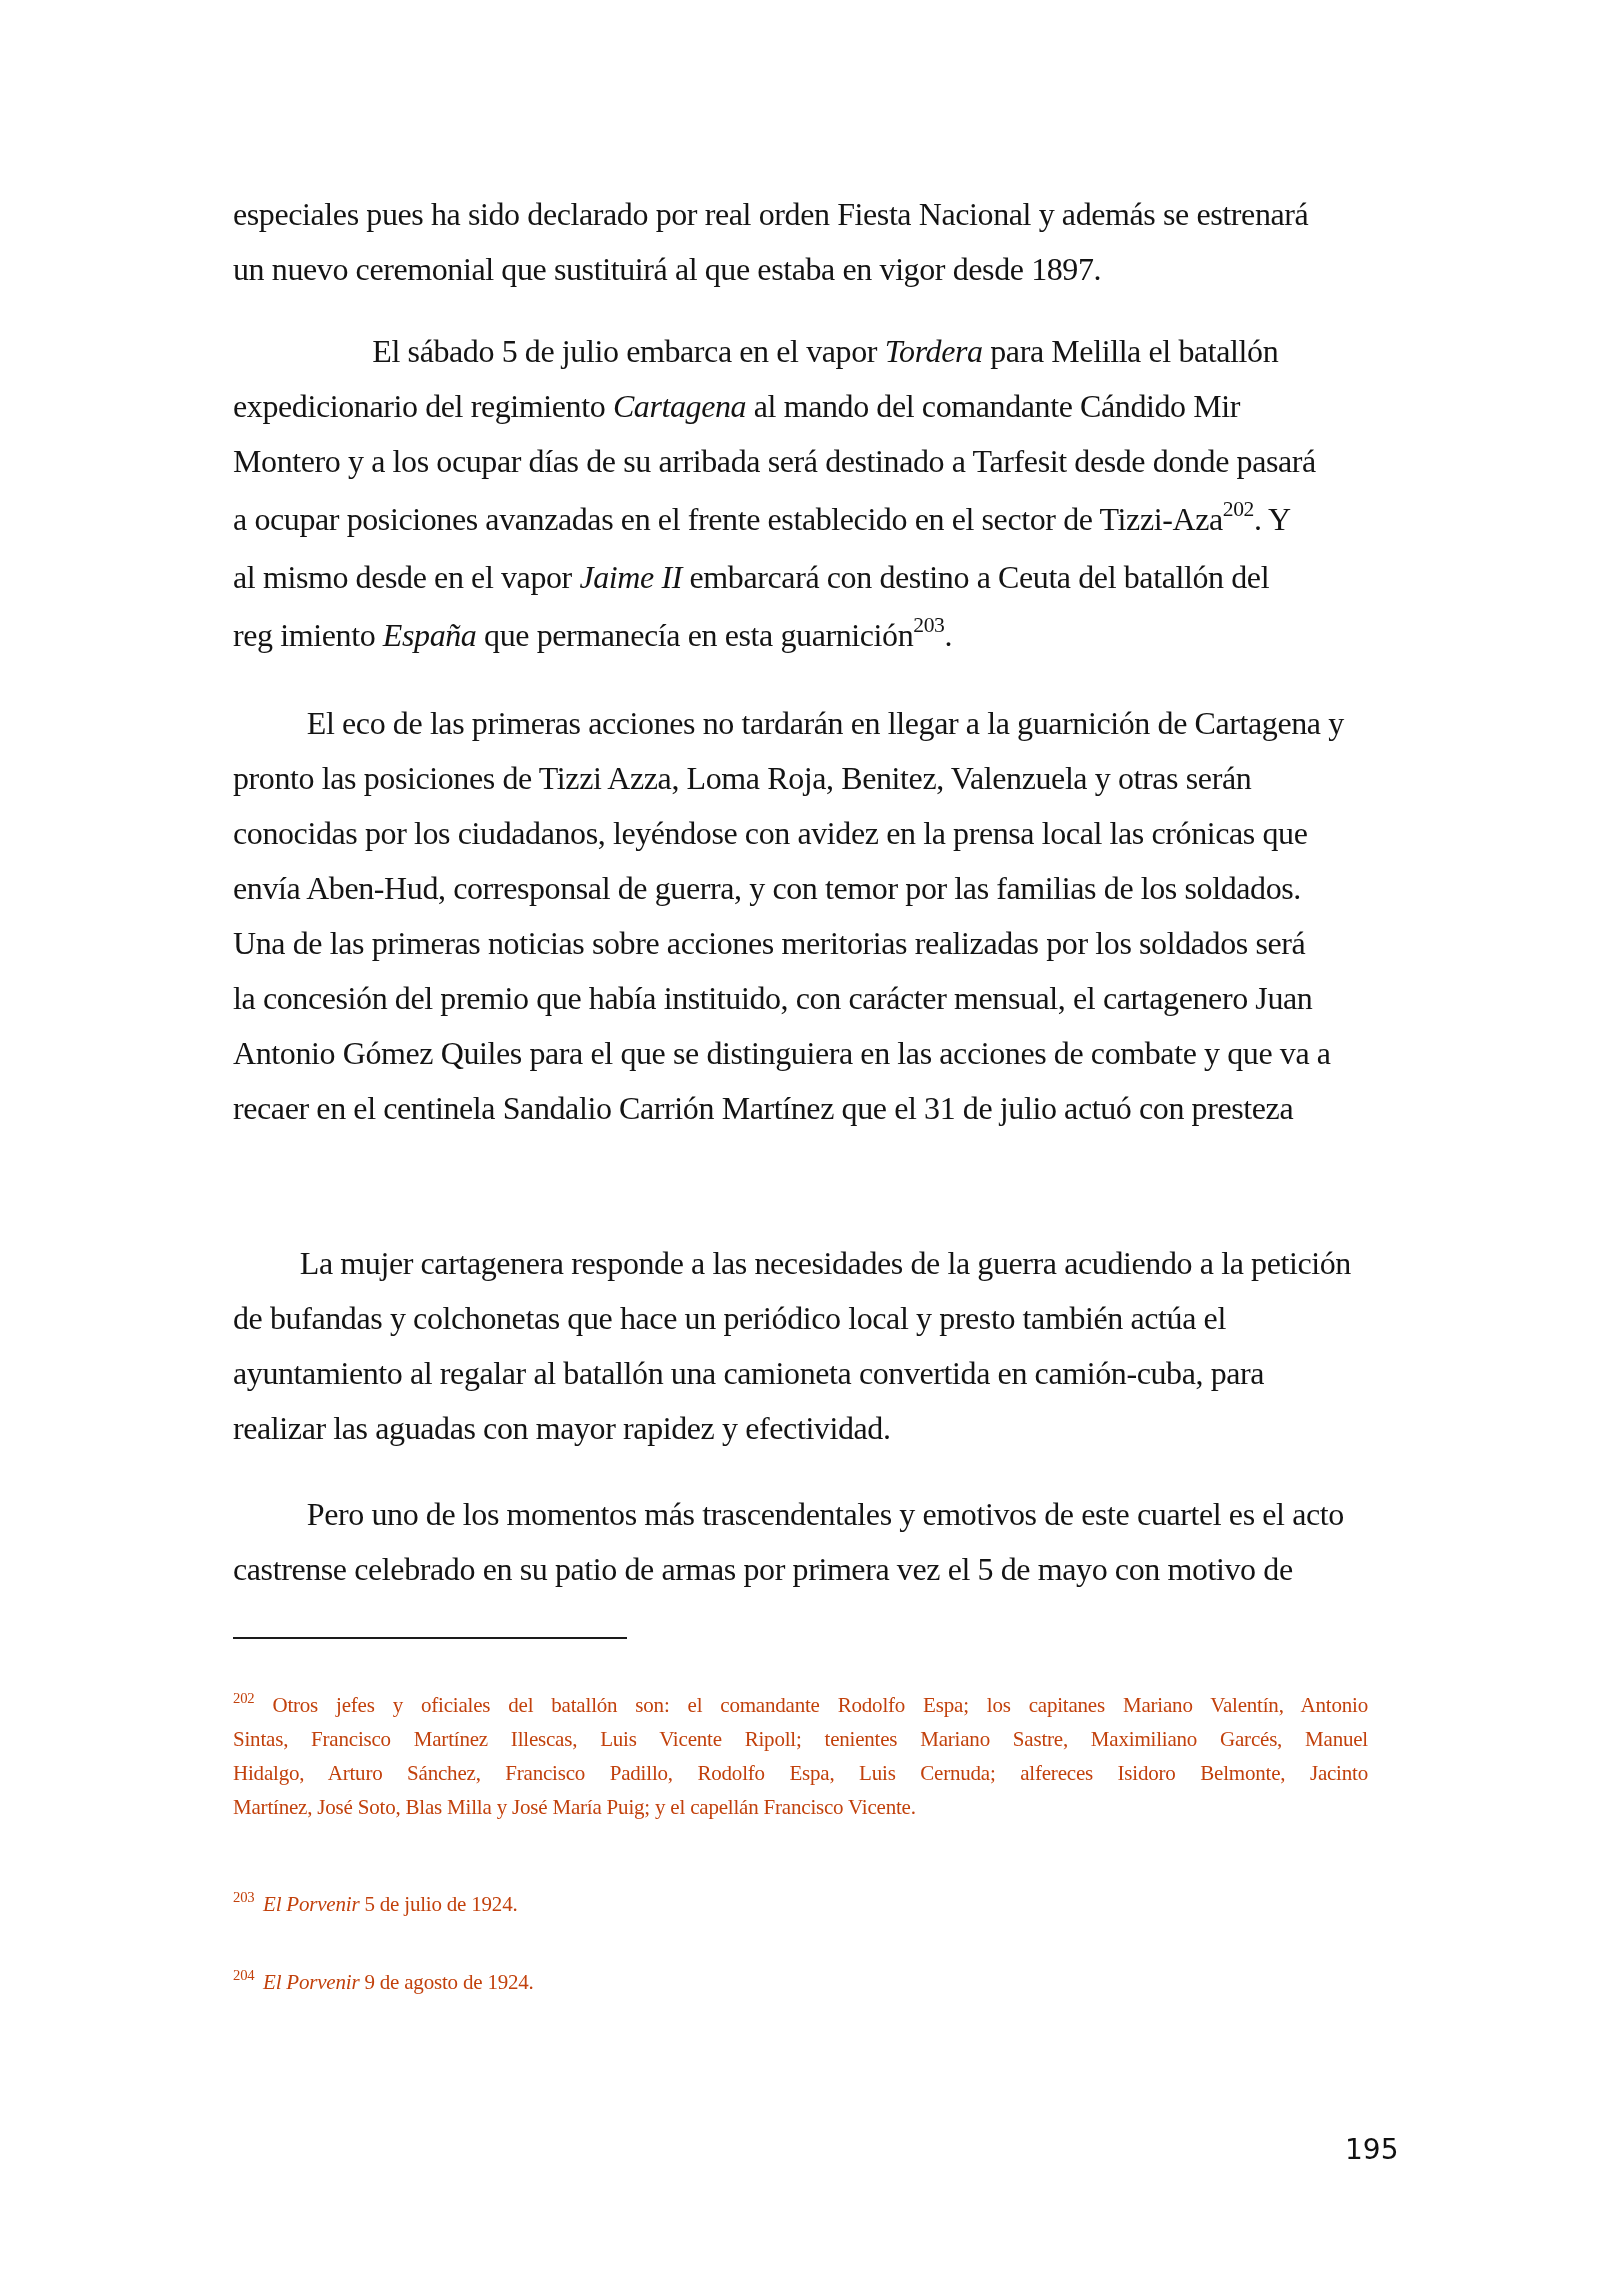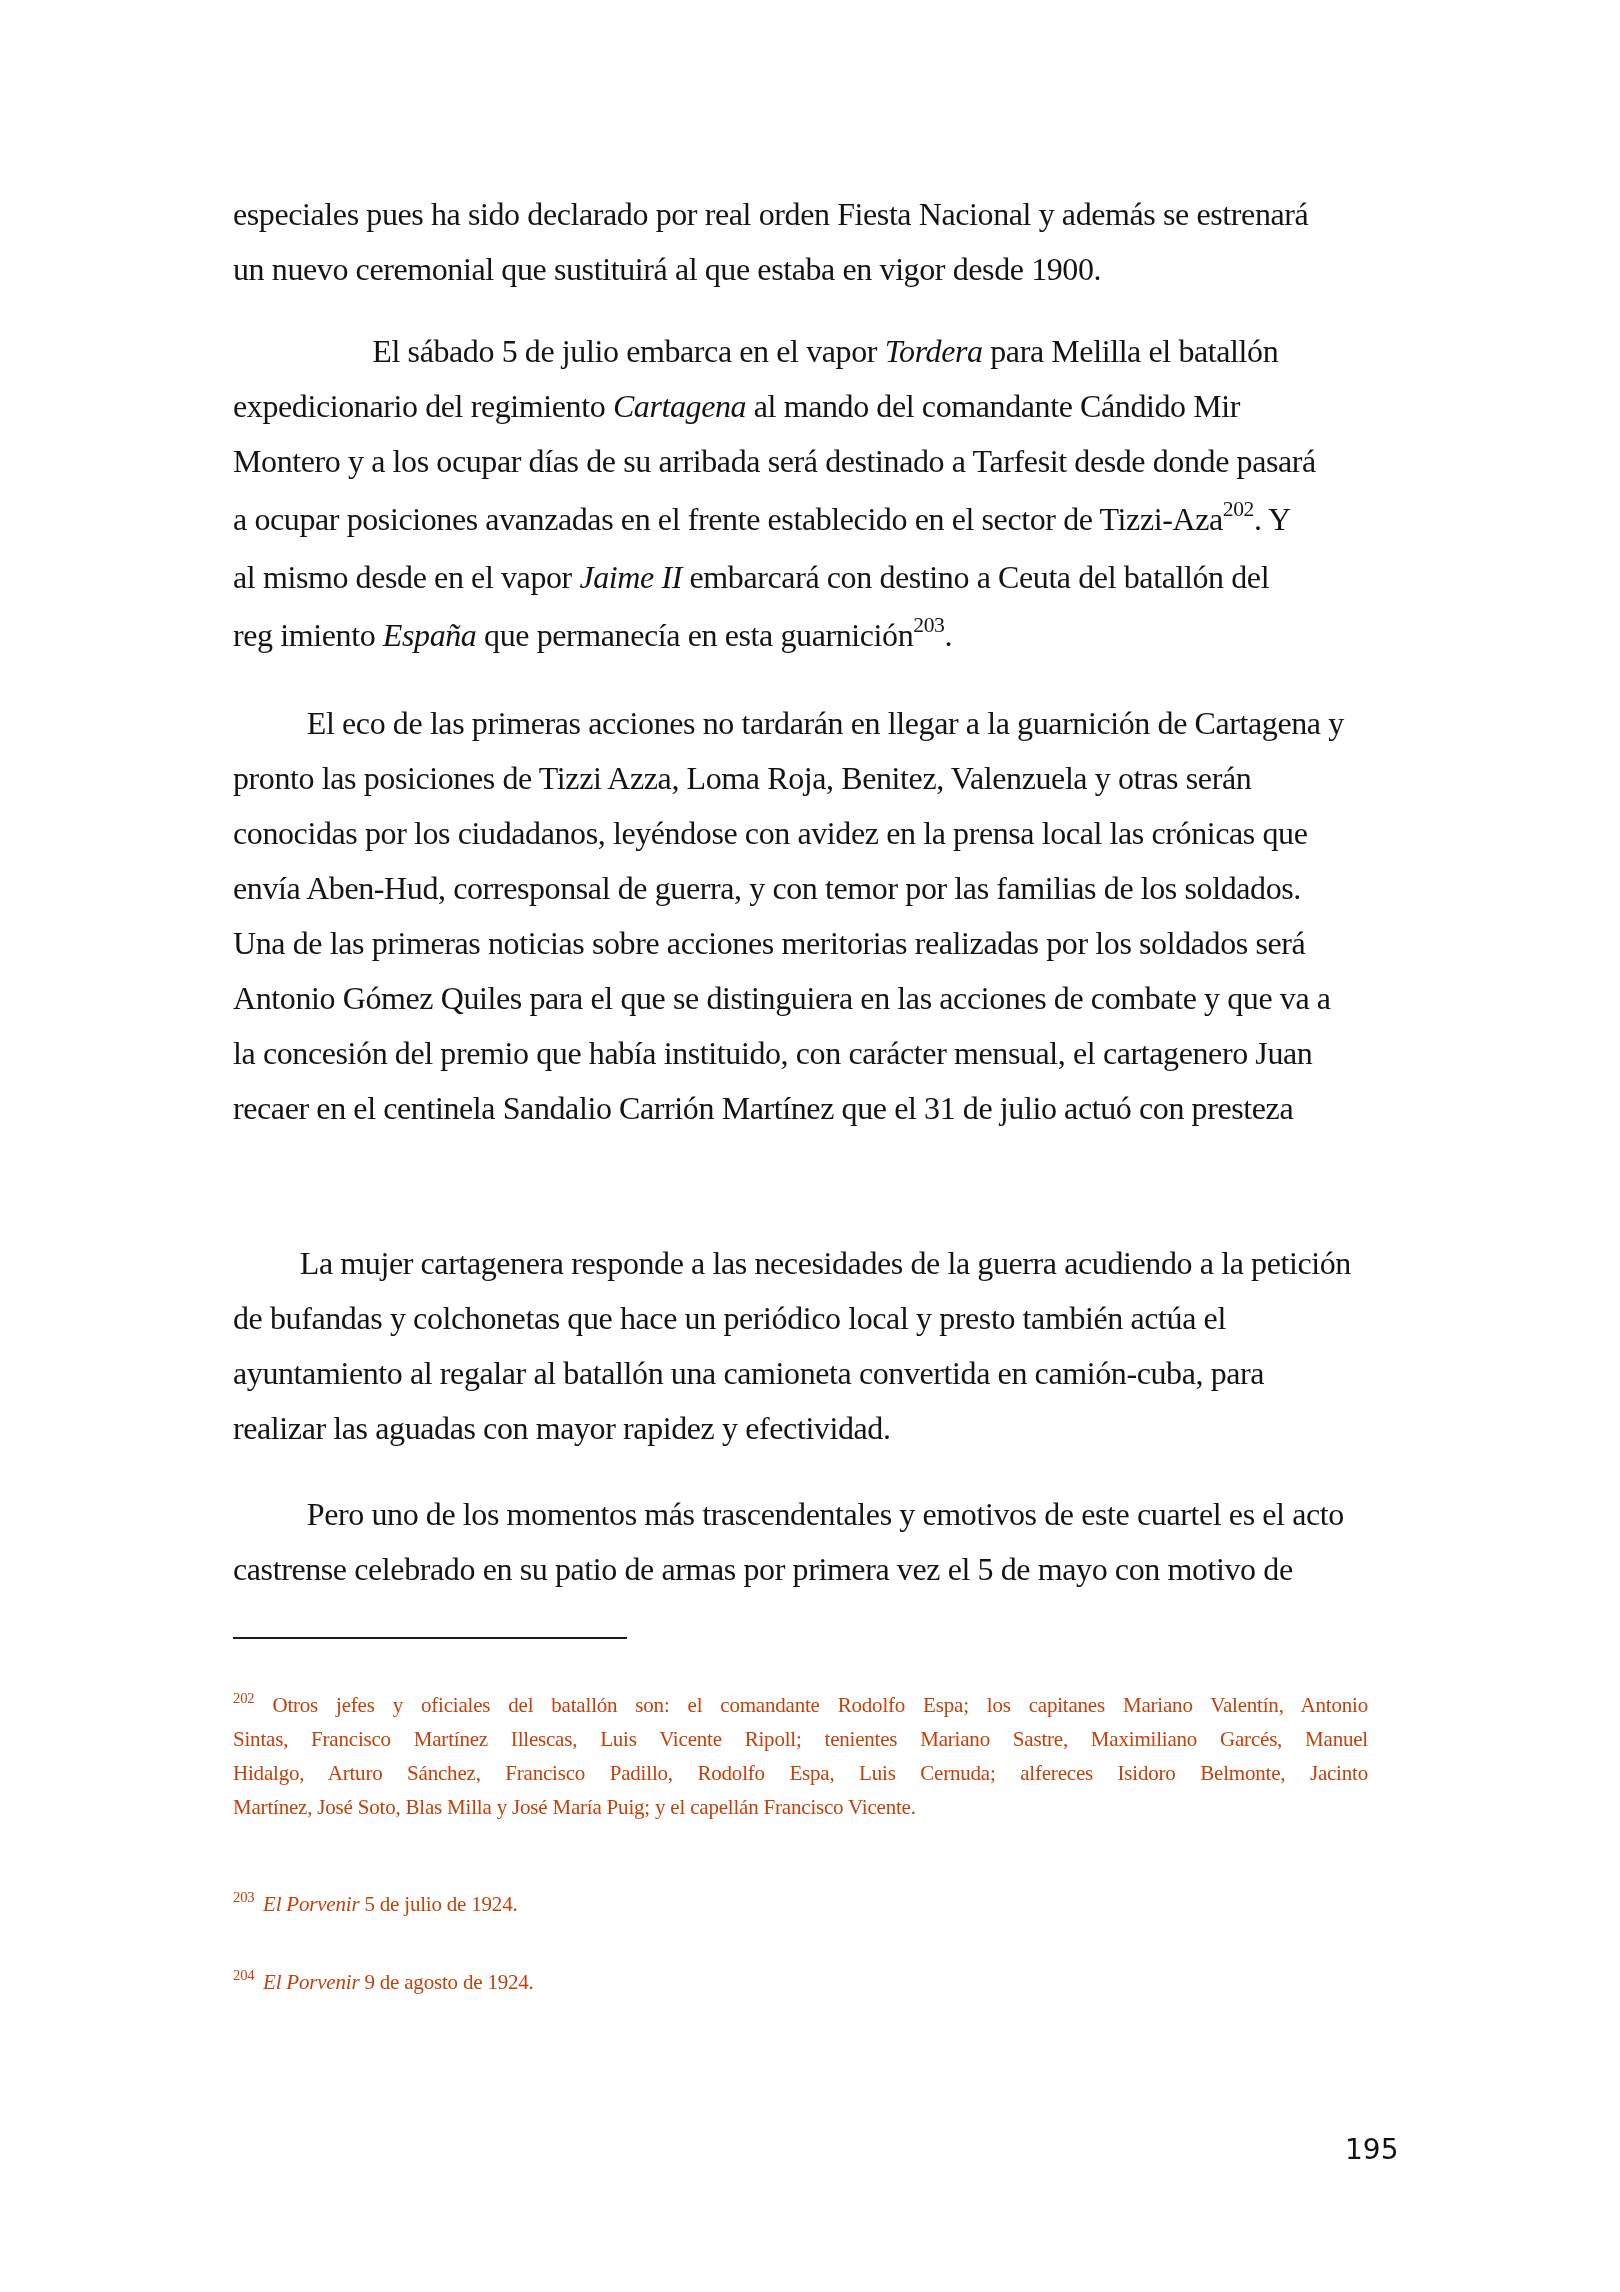--- a/index.html
+++ b/index.html
@@ -27,40 +27,40 @@
     .fn-num { display: inline-block; width: 30px; font-size: 14.7px; vertical-align: 8.8px; line-height: 0; }
     .page-number { position: absolute; left: 1345px; top: 2133px; font-family: "DejaVu Sans", sans-serif; font-size: 28px; color: #111; }
   </style>
 </head>
 <body>
 
 <div class="page">
 
   <div class="body-text p1">
     <span class="line">especiales pues ha sido declarado por real orden Fiesta Nacional y además se estrenará</span>
-    <span class="line">un nuevo ceremonial que sustituirá al que estaba en vigor desde 1900.</span>
+    <span class="line">un nuevo ceremonial que sustituirá al que estaba en vigor desde 1897.</span>
   </div>
 
   <div class="body-text p2">
     <span class="line indent"><span>El sábado 5 de julio embarca en el vapor </span><em>Tordera</em><span> para Melilla el batallón</span></span>
     <span class="line"><span>expedicionario del regimiento </span><em>Cartagena</em><span> al mando del comandante Cándido Mir</span></span>
     <span class="line">Montero y a los ocupar días de su arribada será destinado a Tarfesit desde donde pasará</span>
     <span class="line tall"><span>a ocupar posiciones avanzadas en el frente establecido en el sector de Tizzi-Aza</span><sup>202</sup><span>. Y</span></span>
     <span class="line"><span>al mismo desde en el vapor </span><em>Jaime II</em><span> embarcará con destino a Ceuta del batallón del</span></span>
     <span class="line tall"><span>reg imiento </span><em>España</em><span> que permanecía en esta guarnición</span><sup>203</sup><span>.</span></span>
   </div>
 
   <div class="body-text p3">
     <span class="line indent">El eco de las primeras acciones no tardarán en llegar a la guarnición de Cartagena y</span>
     <span class="line">pronto las posiciones de Tizzi Azza, Loma Roja, Benitez, Valenzuela y otras serán</span>
     <span class="line">conocidas por los ciudadanos, leyéndose con avidez en la prensa local las crónicas que</span>
     <span class="line">envía Aben-Hud, corresponsal de guerra, y con temor por las familias de los soldados.</span>
     <span class="line">Una de las primeras noticias sobre acciones meritorias realizadas por los soldados será</span>
+    <span class="line">la concesión del premio que había instituido, con carácter mensual, el cartagenero Juan</span>
     <span class="line">Antonio Gómez Quiles para el que se distinguiera en las acciones de combate y que va a</span>
-    <span class="line">la concesión del premio que había instituido, con carácter mensual, el cartagenero Juan</span>
     <span class="line">recaer en el centinela Sandalio Carrión Martínez que el 31 de julio actuó con presteza</span>
   </div>
 
   <div class="body-text p4">
     <span class="line indent">La mujer cartagenera responde a las necesidades de la guerra acudiendo a la petición</span>
     <span class="line">de bufandas y colchonetas que hace un periódico local y presto también actúa el</span>
     <span class="line">ayuntamiento al regalar al batallón una camioneta convertida en camión-cuba, para</span>
     <span class="line">realizar las aguadas con mayor rapidez y efectividad.</span>
   </div>
 

